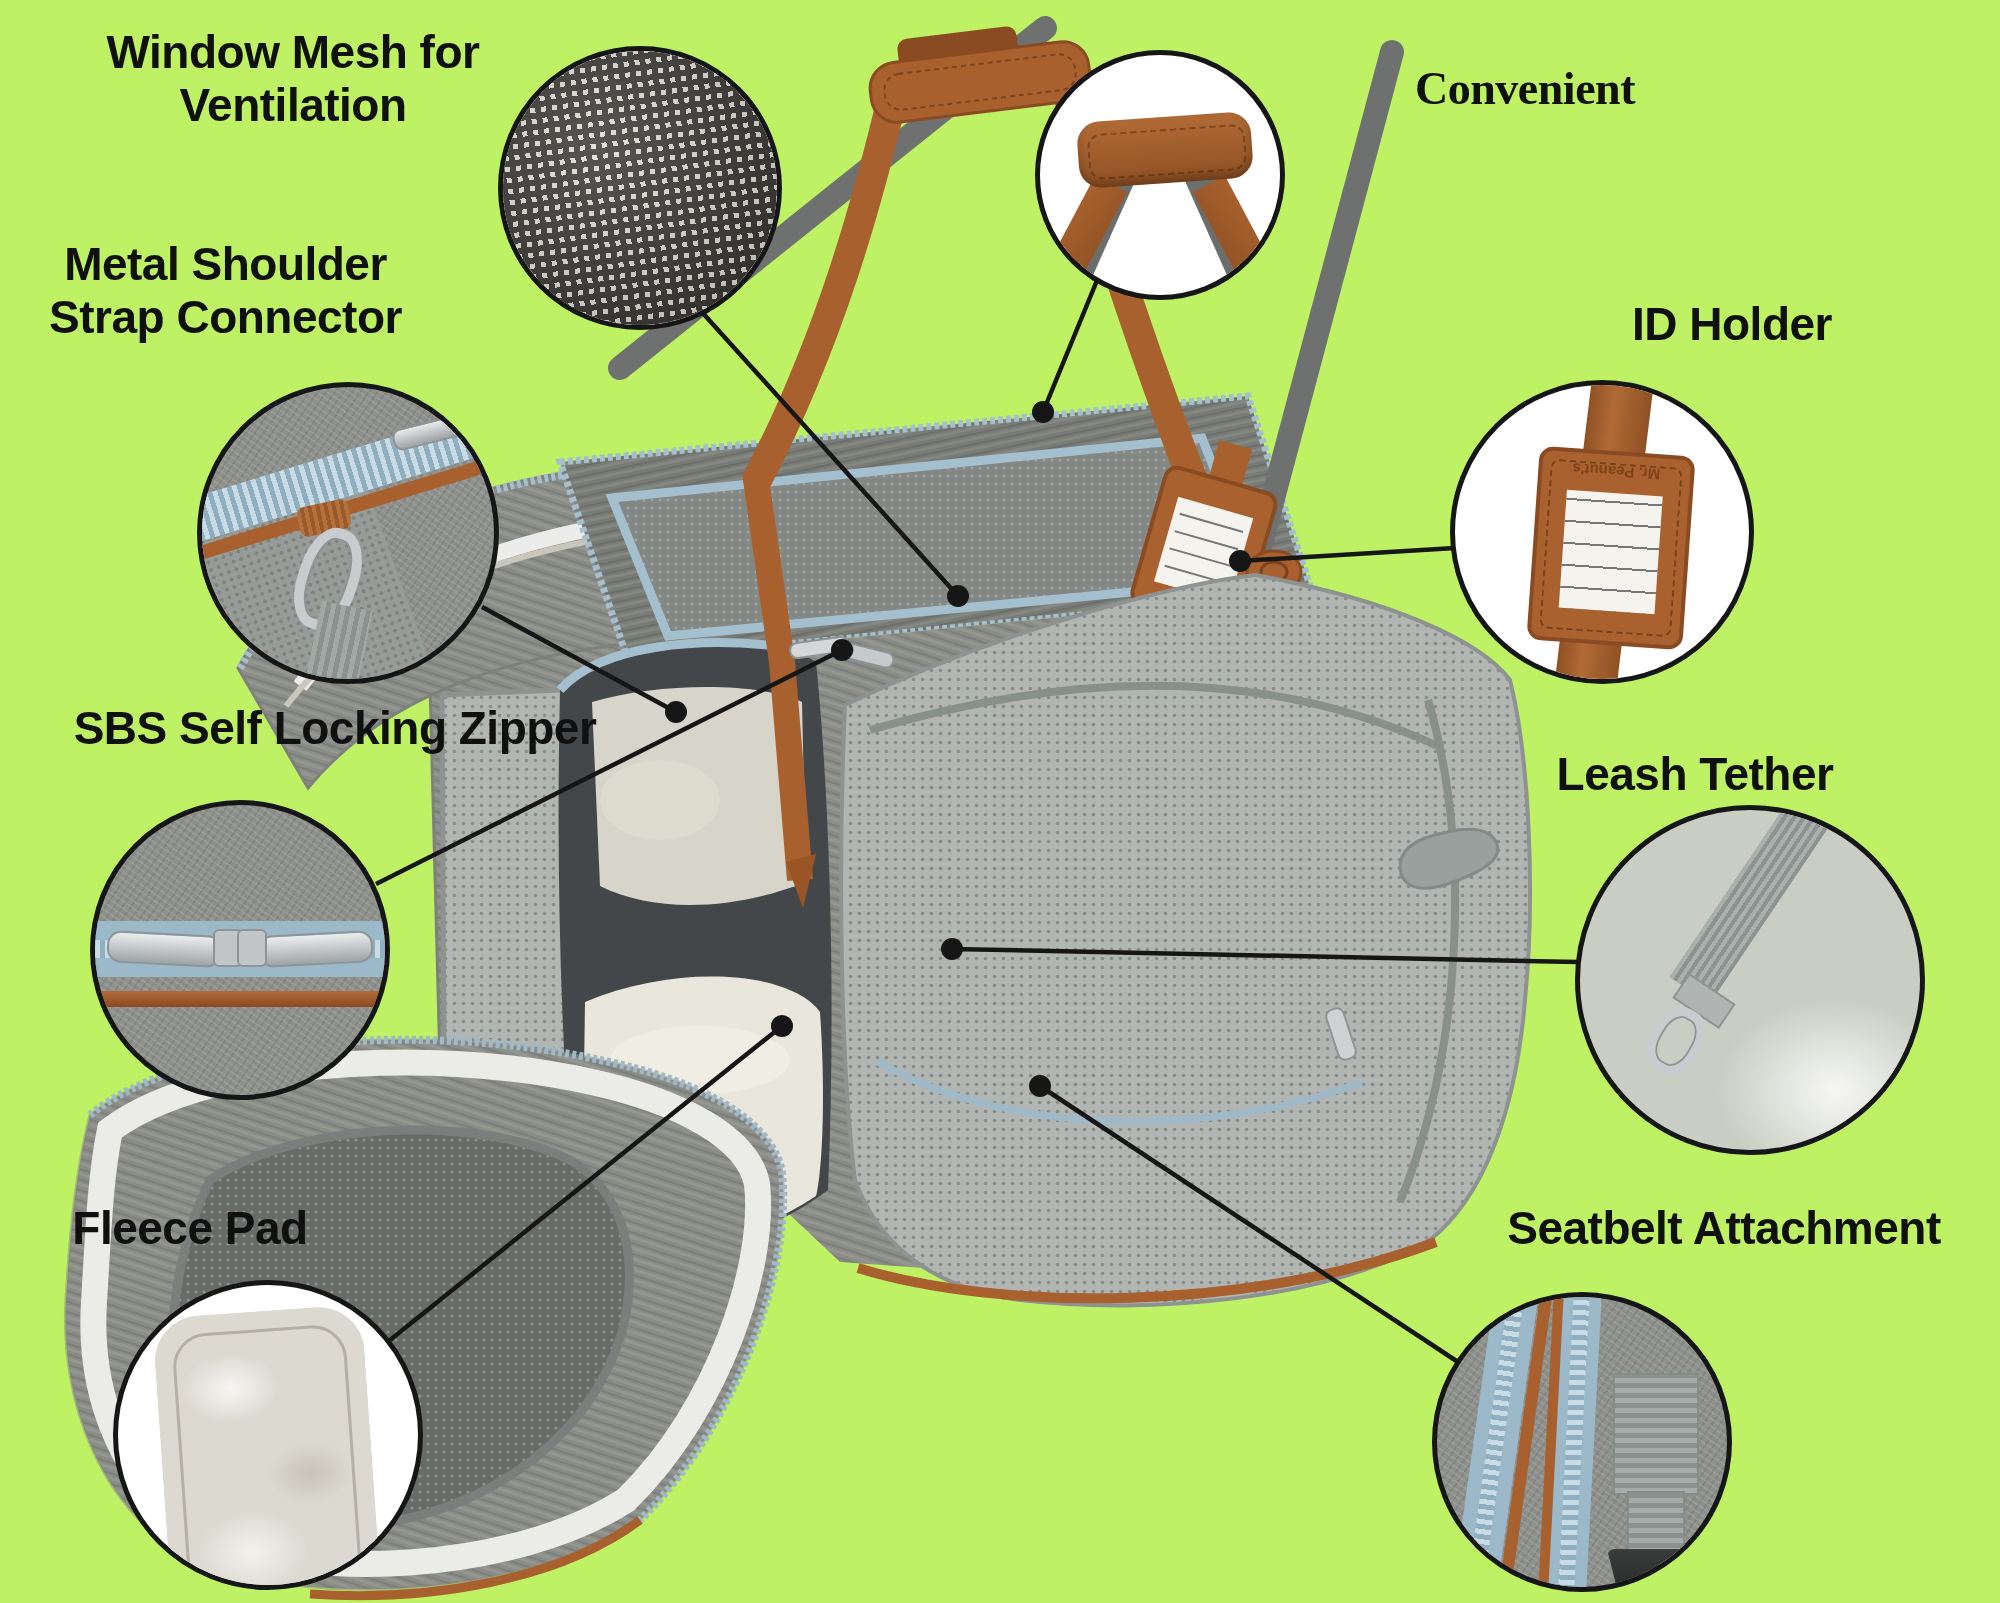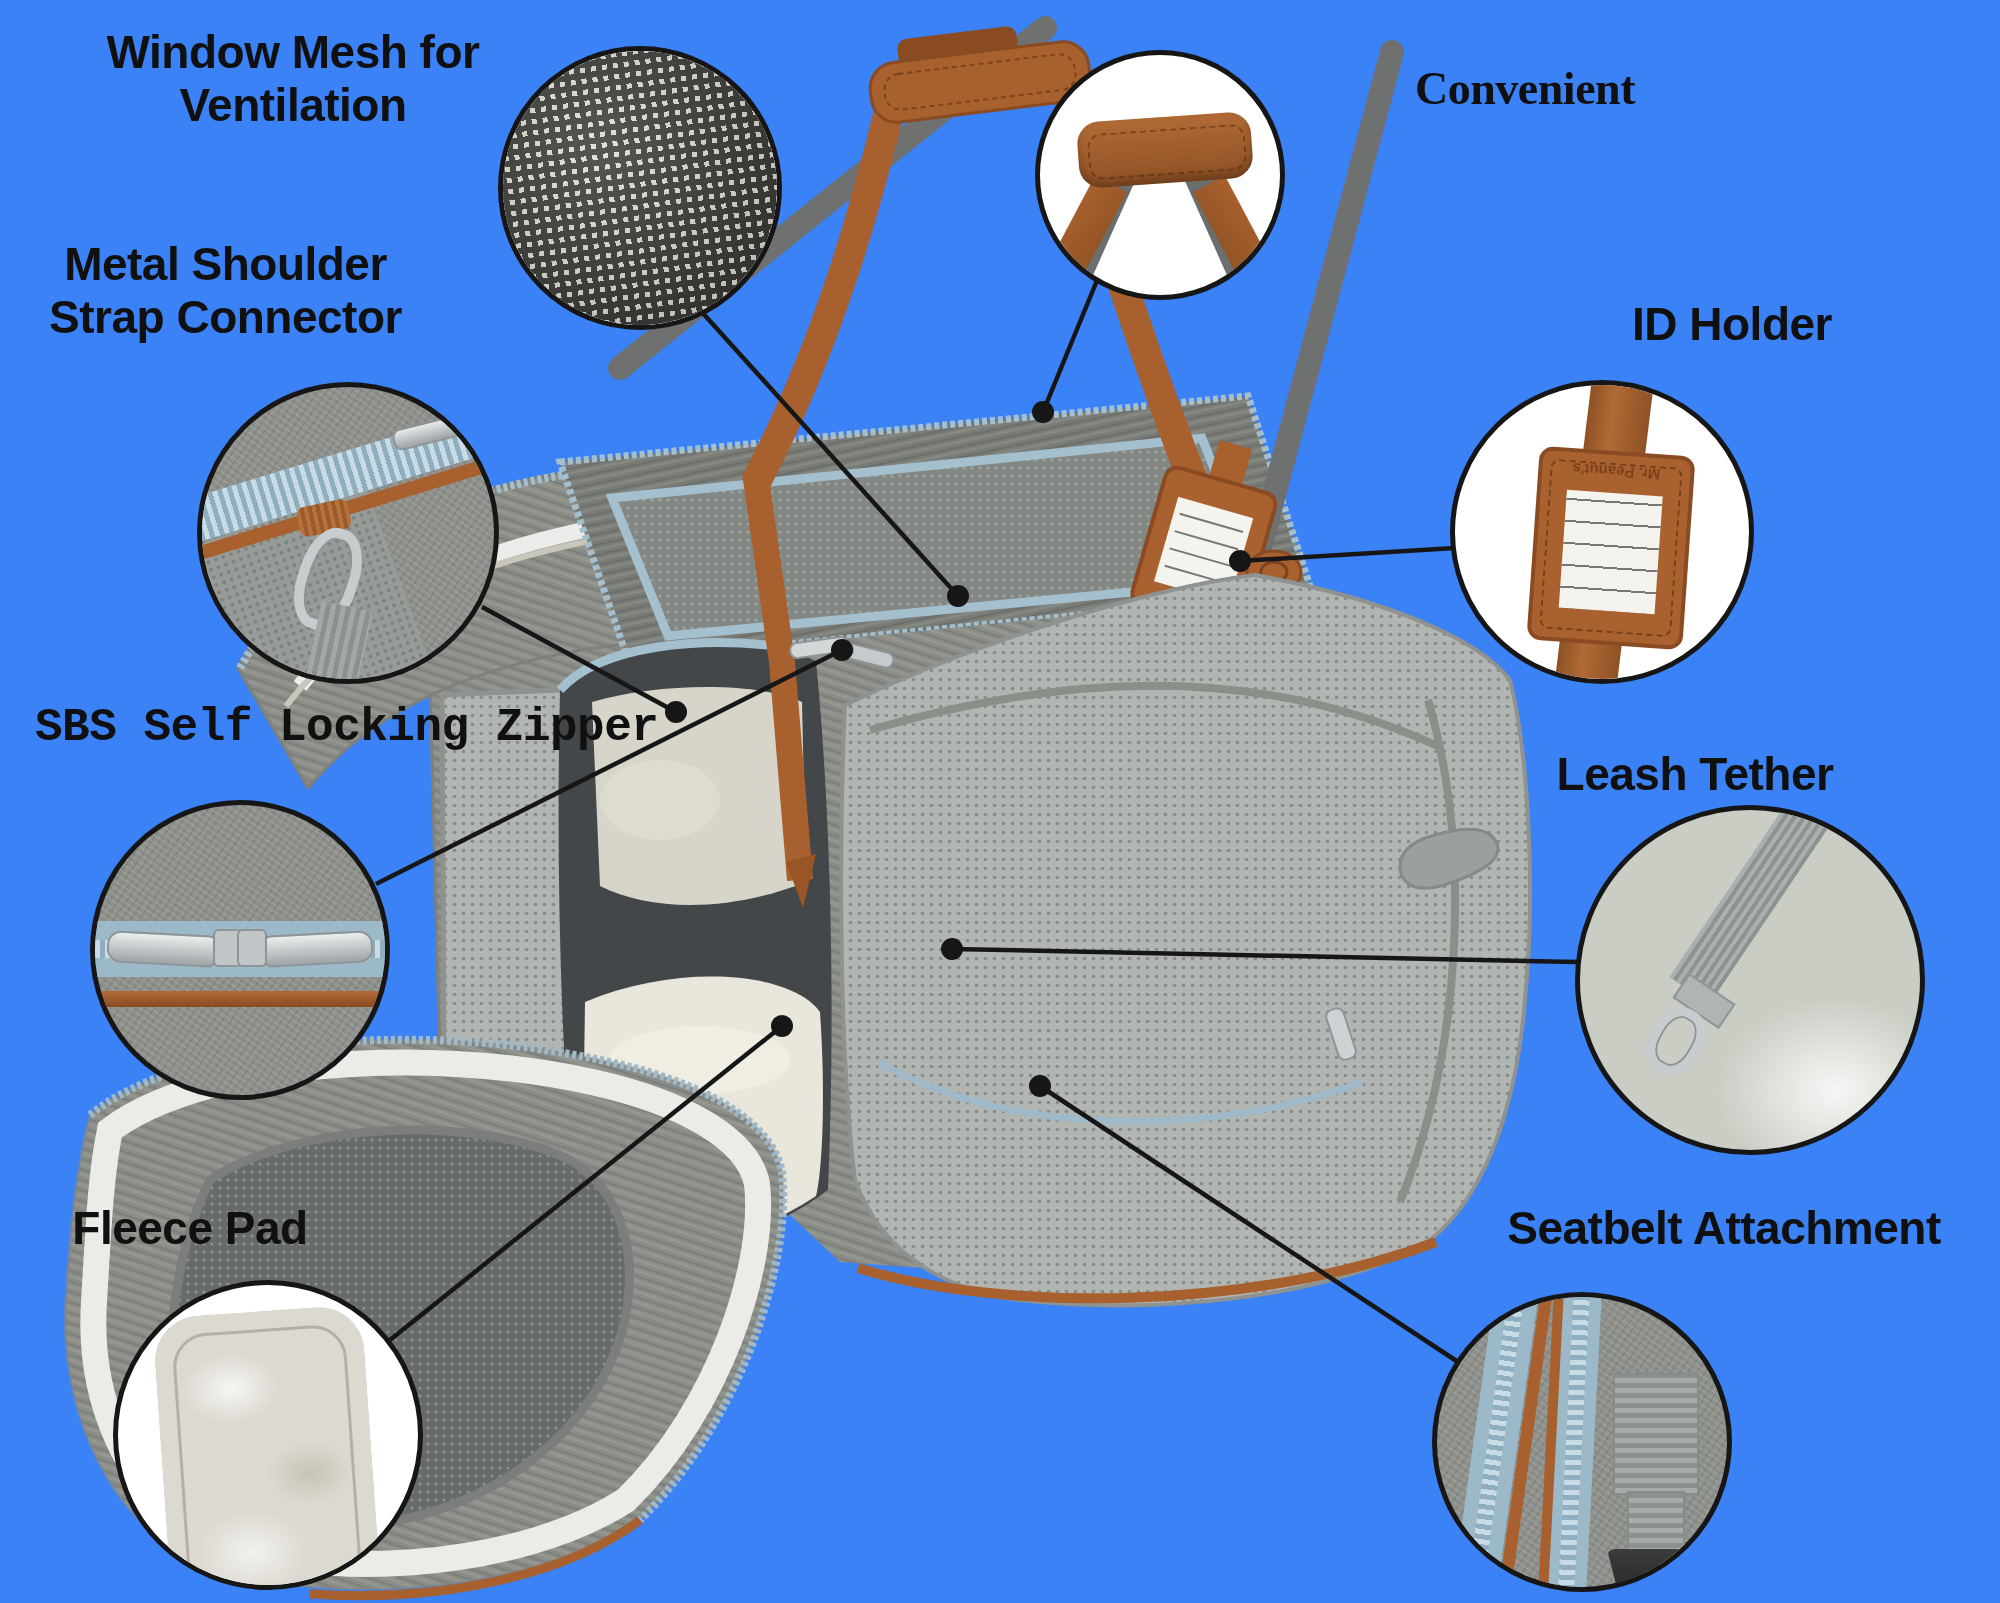--- a/index.html
+++ b/index.html
@@ -1,16 +1,16 @@
 <!DOCTYPE html>
 <html><head>
 <meta charset="utf-8">
 <style>
   html,body{margin:0;padding:0;background:#ffffff;}
-  #stage{position:relative;width:2000px;height:1603px;background:#3b82f6;overflow:hidden;
+  #stage{position:relative;width:2000px;height:1603px;background:#bef264;overflow:hidden;
          font-family:"Liberation Sans",sans-serif;}
   svg{position:absolute;left:0;top:0;}
   .label{position:absolute;font:700 46px/1.16 "Liberation Sans",sans-serif;color:#101010;
          text-align:center;letter-spacing:-0.5px;white-space:nowrap;}
   .callout{position:absolute;border-radius:50%;border:5px solid #161616;overflow:hidden;
            background:#ffffff;box-sizing:border-box;}
   .abs{position:absolute;}
   
   .heather{background-color:#8e908c;background-image:
      repeating-linear-gradient(35deg, rgba(255,255,255,.10) 0 2px, transparent 2px 6px),
@@ -170,21 +170,21 @@
   <div class="label" style="left:1385px;top:62px;width:280px;font-family:Liberation Serif, serif;">
     <div>Convenient</div>
   </div>
   <div class="label" style="left:1622px;top:298px;width:220px;">
     <div>ID Holder</div>
   </div>
   <div class="label" style="left:23px;top:238px;width:405px;">
     <div>Metal Shoulder</div>
     <div>Strap Connector</div>
   </div>
-  <div class="label" style="left:35px;top:702px;width:600px;font-family:Liberation Mono, monospace;">
+  <div class="label" style="left:35px;top:702px;width:600px;">
     <div>SBS Self Locking Zipper</div>
   </div>
   <div class="label" style="left:1545px;top:748px;width:300px;">
     <div>Leash Tether</div>
   </div>
   <div class="label" style="left:40px;top:1202px;width:300px;">
     <div>Fleece Pad</div>
   </div>
   <div class="label" style="left:1484px;top:1202px;width:480px;">
     <div>Seatbelt Attachment</div>

